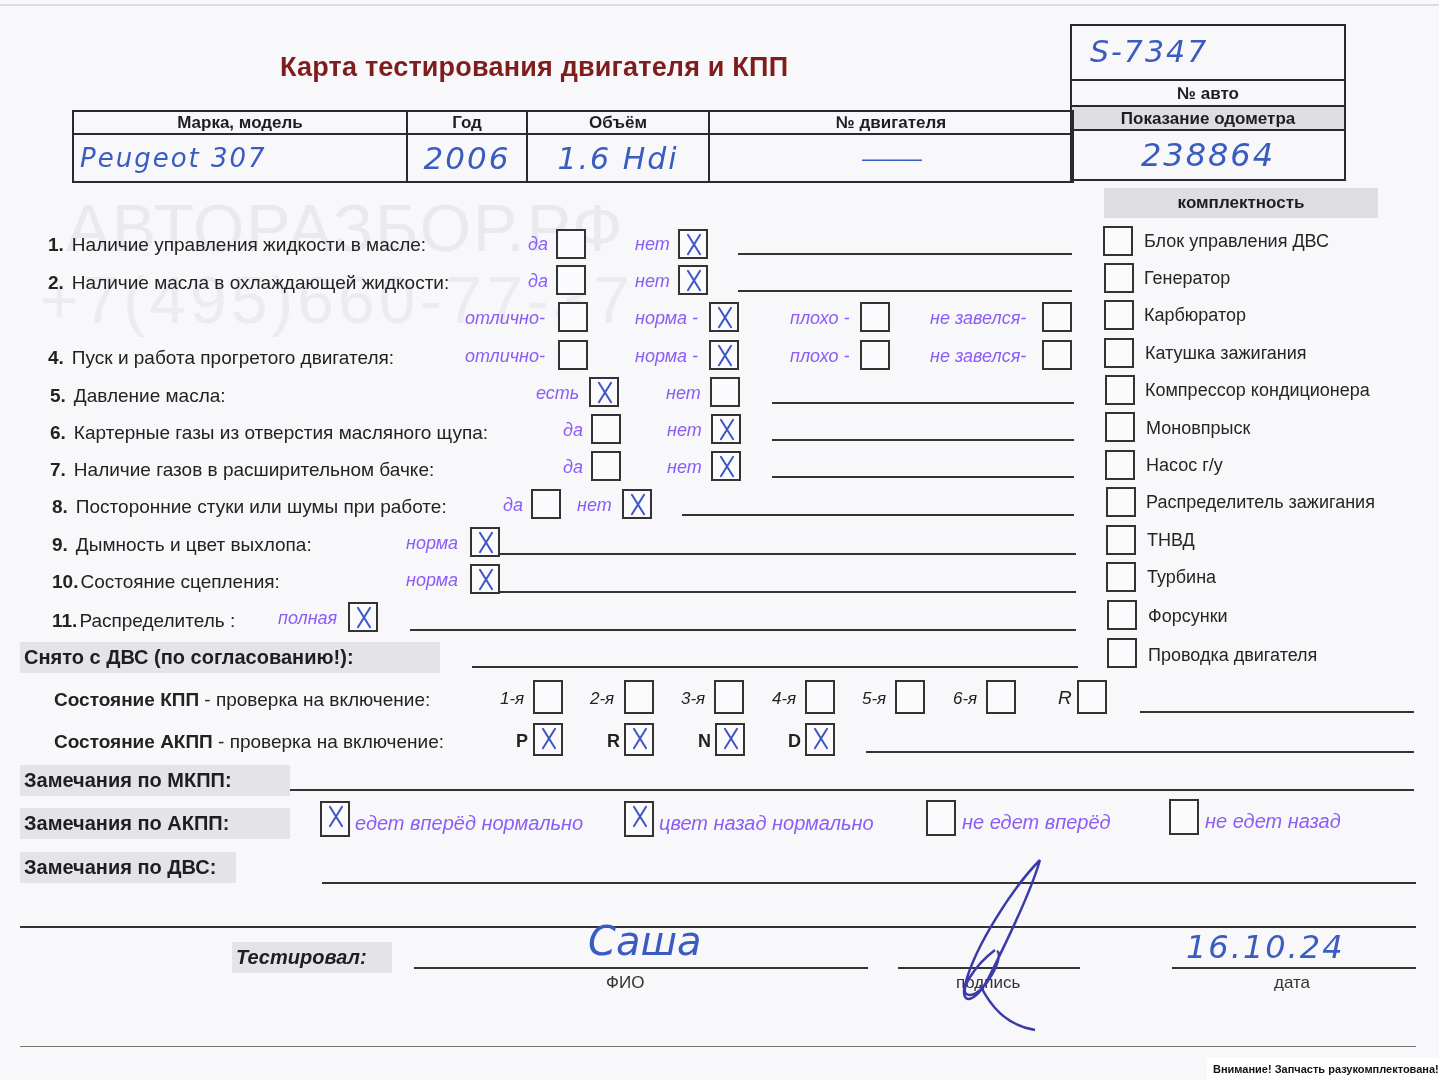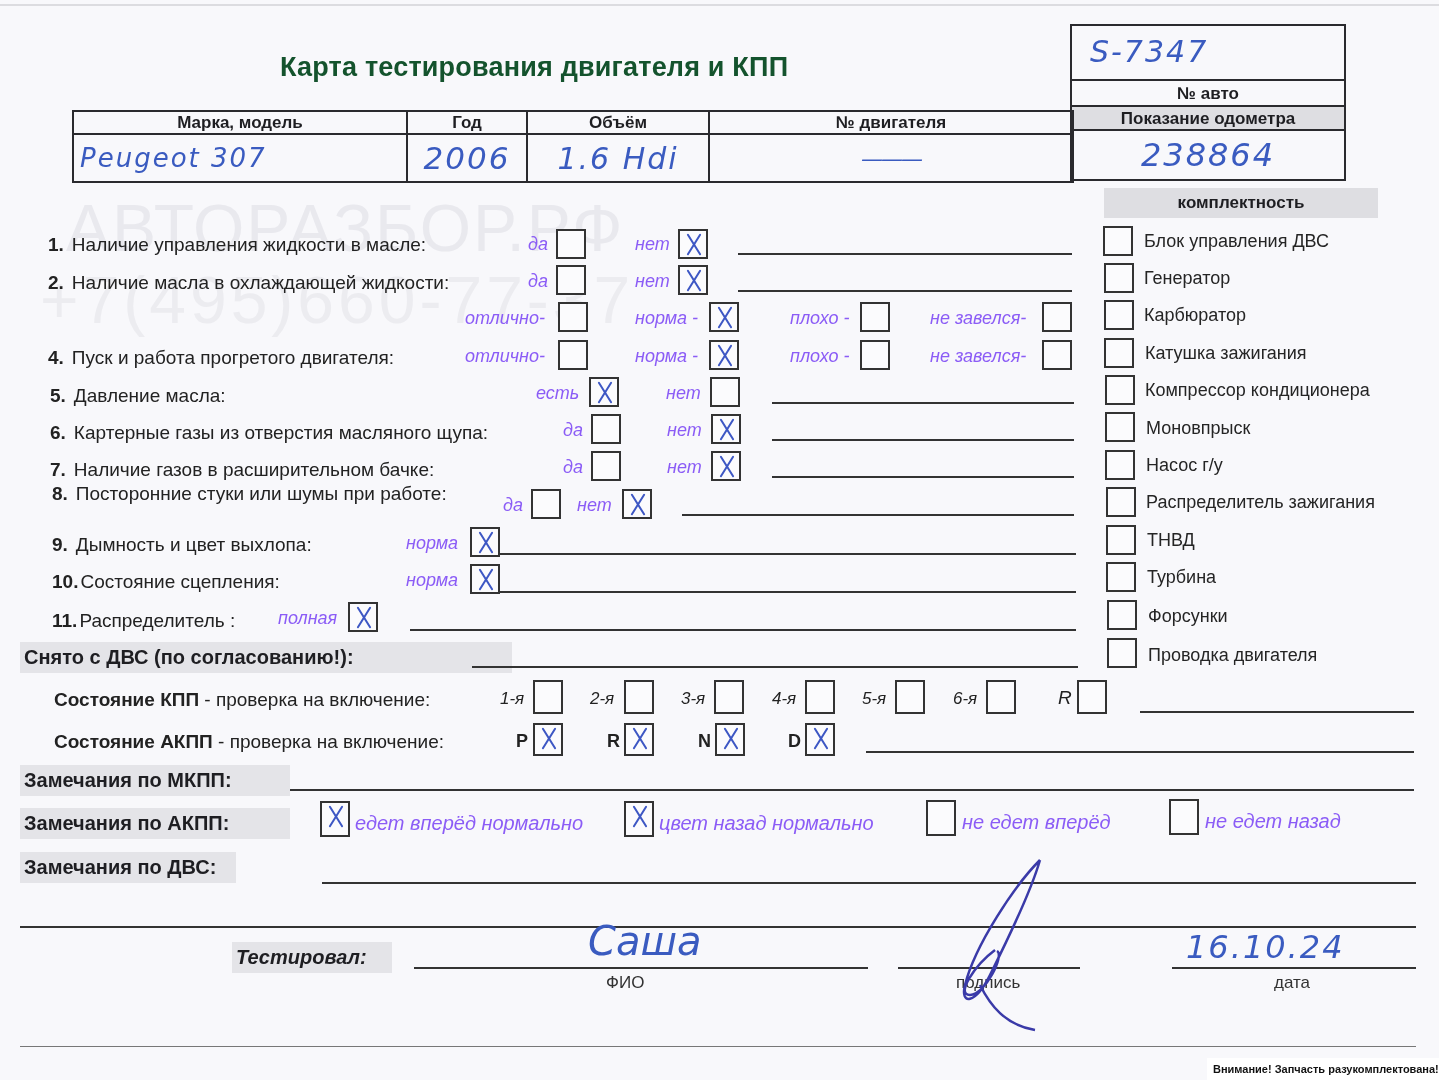--- a/index.html
+++ b/index.html
@@ -7,21 +7,21 @@
     width: 1439px; height: 1080px; overflow: hidden;
     background: #f7f7fa;
     font-family: "Liberation Sans", sans-serif;
     color: #1e1e22;
     position: relative;
   }
   .sheet { position: absolute; left: 0; top: 0; width: 1439px; height: 1080px; background: #f8f8fb; }
   .topline { position: absolute; left: 0; top: 4px; width: 1439px; height: 2px; background: #dcdce0; }
   .abs { position: absolute; }
   .hw { font-family: "DejaVu Sans", sans-serif; color: #3a5bc0; font-style: italic; font-weight: 300; letter-spacing: 2px; }
-  .title { left: 280px; top: 52px; font-size: 27px; font-weight: bold; color: #14532d; letter-spacing: 0.2px; }
+  .title { left: 280px; top: 52px; font-size: 27px; font-weight: bold; color: #7f1d1d; letter-spacing: 0.2px; }
   table.vinfo { position: absolute; left: 72px; top: 110px; border-collapse: collapse; }
   table.vinfo td { border: 2px solid #2a2a2e; text-align: center; }
   table.vinfo .hdr td { height: 23px; font-size: 17px; font-weight: bold; padding-top: 1px; }
   table.vinfo .val td { height: 48px; }
   .autobox { position: absolute; left: 1070px; top: 24px; width: 276px; border: 2px solid #2a2a2e; }
   .autobox .num { height: 55px; border-bottom: 2px solid #2a2a2e; font-size: 30px; padding-left: 18px; padding-top: 8px; }
   .autobox .lbl { height: 26px; text-align: center; font-weight: bold; font-size: 17px; padding-top: 3px; border-bottom: 2px solid #2a2a2e; }
   .autobox .lbl2 { height: 24px; text-align: center; font-weight: bold; font-size: 17px; padding-top: 2px; background: #dedee2; border-bottom: 2px solid #2a2a2e; }
   .autobox .odo { height: 48px; text-align: center; font-size: 32px; padding-top: 5px; }
   .watermark { left: 66px; top: 190px; font-size: 66px; color: #e9e9ee; letter-spacing: 2px; }
@@ -129,21 +129,21 @@
   <div class="cb checked" style="left:711px;top:414px"></div>
   <div class="line" style="left:772px;top:439px;width:302px"></div>
 
   <div class="q" style="left:50px;top:459px"><span class="n">7.</span><span>Наличие газов в расширительном бачке:</span></div>
   <div class="opt" style="left:563px;top:457px">да</div>
   <div class="cb" style="left:591px;top:451px"></div>
   <div class="opt" style="left:667px;top:457px">нет</div>
   <div class="cb checked" style="left:711px;top:451px"></div>
   <div class="line" style="left:772px;top:476px;width:302px"></div>
 
-  <div class="q" style="left:52px;top:483px"><span class="n">8.</span><span>Посторонние стуки или шумы при работе:</span></div>
+  <div class="q" style="left:52px;top:496px"><span class="n">8.</span><span>Посторонние стуки или шумы при работе:</span></div>
   <div class="opt" style="left:503px;top:495px">да</div>
   <div class="cb" style="left:531px;top:489px"></div>
   <div class="opt" style="left:577px;top:495px">нет</div>
   <div class="cb checked" style="left:622px;top:489px"></div>
   <div class="line" style="left:682px;top:514px;width:392px"></div>
 
   <div class="q" style="left:52px;top:534px"><span class="n">9.</span><span>Дымность и цвет выхлопа:</span></div>
   <div class="opt" style="left:406px;top:533px">норма</div>
   <div class="cb checked" style="left:470px;top:527px"></div>
   <div class="line" style="left:500px;top:553px;width:576px"></div>
@@ -177,21 +177,21 @@
   <div class="kitem" style="left:1146px;top:492px">Распределитель зажигания</div>
   <div class="cb" style="left:1106px;top:525px"></div>
   <div class="kitem" style="left:1147px;top:530px">ТНВД</div>
   <div class="cb" style="left:1106px;top:562px"></div>
   <div class="kitem" style="left:1147px;top:567px">Турбина</div>
   <div class="cb" style="left:1107px;top:600px"></div>
   <div class="kitem" style="left:1148px;top:606px">Форсунки</div>
   <div class="cb" style="left:1107px;top:638px"></div>
   <div class="kitem" style="left:1148px;top:645px">Проводка двигателя</div>
 
-  <div class="sect shade" style="left:20px;top:642px;width:492px">Снято с ДВС (по согласованию!):</div>
+  <div class="sect shade" style="left:20px;top:642px;width:420px">Снято с ДВС (по согласованию!):</div>
   <div class="line" style="left:472px;top:666px;width:606px"></div>
 
   <div class="sub" style="left:54px;top:689px"><b>Состояние КПП</b><span> - проверка на включение:</span></div>
   <div class="gear" style="left:500px;top:689px">1-я</div>
   <div class="cb" style="left:533px;top:680px;height:34px"></div>
   <div class="gear" style="left:590px;top:689px">2-я</div>
   <div class="cb" style="left:624px;top:680px;height:34px"></div>
   <div class="gear" style="left:681px;top:689px">3-я</div>
   <div class="cb" style="left:714px;top:680px;height:34px"></div>
   <div class="gear" style="left:772px;top:689px">4-я</div>

